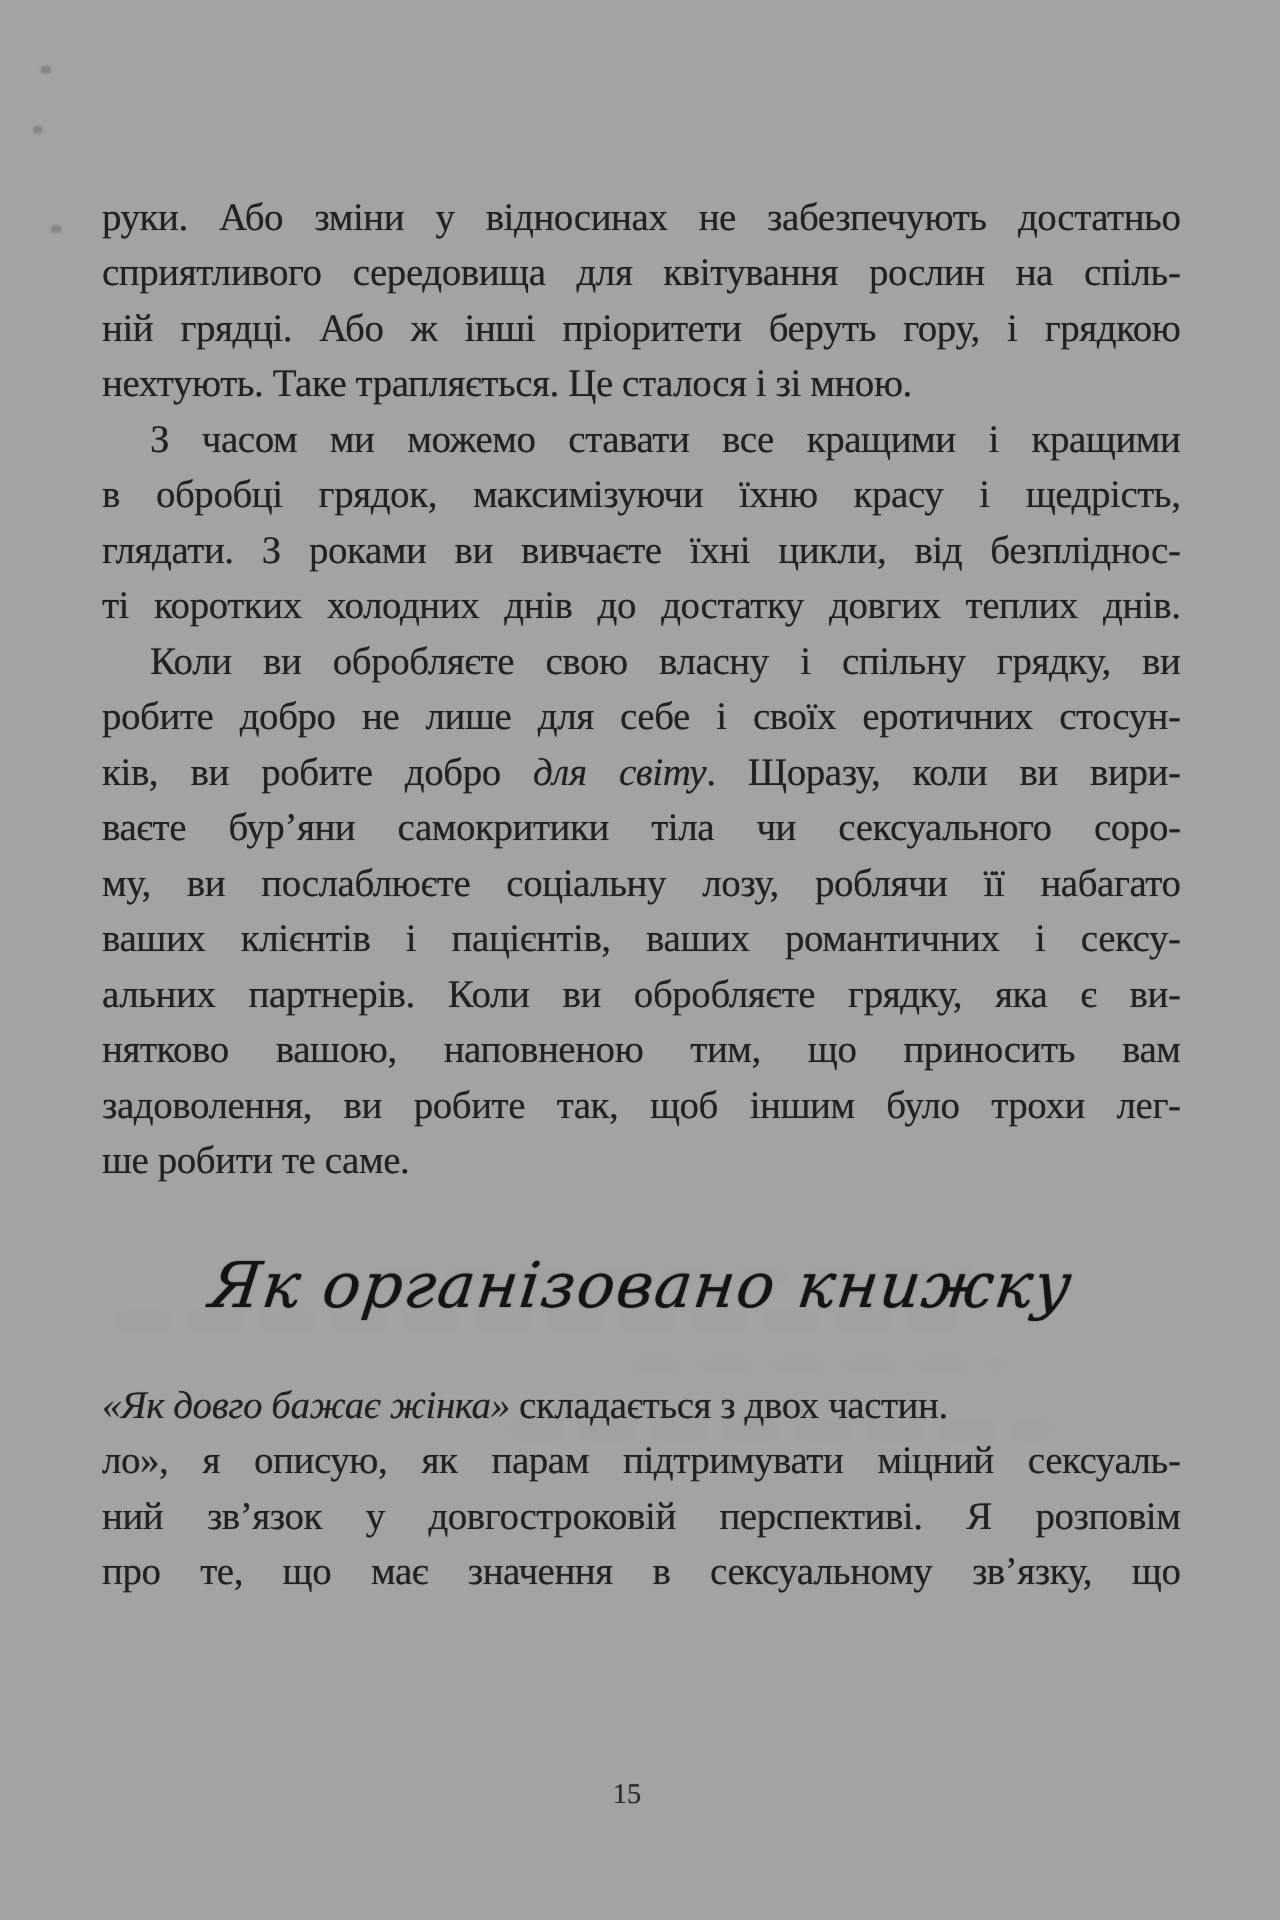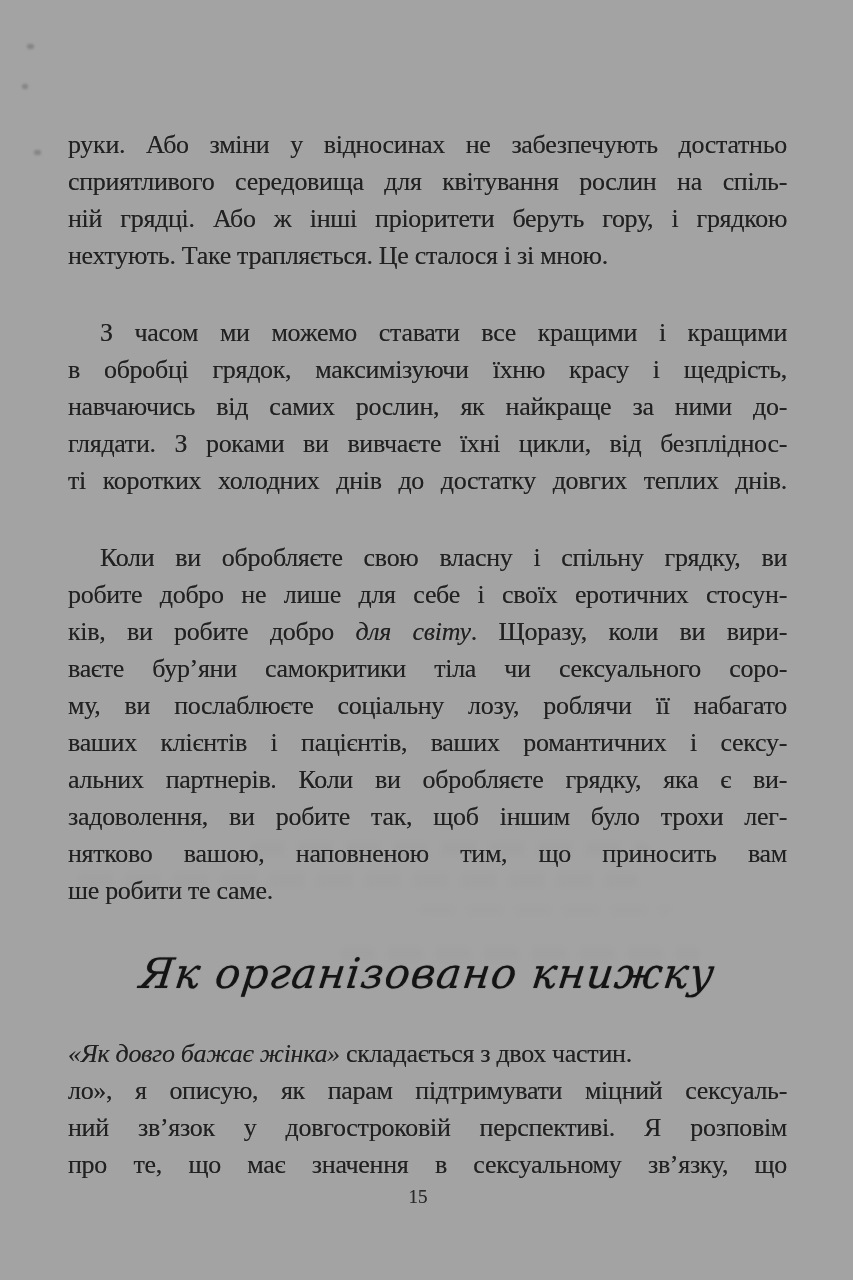--- a/index.html
+++ b/index.html
@@ -34,21 +34,20 @@
     text-shadow: 0 0 0.6px rgba(40,40,40,0.55);
     white-space: normal;
   }
   .line.left {
     text-align: left;
     text-align-last: left;
     white-space: nowrap;
   }
   .line.indent {
     text-indent: 32px;
-    margin-top: 40px;
   }
   .line em {
   }
   .script-heading {
     margin-top: 28px;
     margin-bottom: 24px;
     height: 74px;
     line-height: 74px;
     text-align: center;
     text-align-last: center;
@@ -109,32 +108,31 @@
   <div class="bleed b3"></div>
   <div class="bleed b4"></div>
 
   <div class="text-block" id="text-block">
       <div class="line"><span>руки. Або зміни у відносинах не забезпечують достатньо</span></div>
       <div class="line"><span>сприятливого середовища для квітування рослин на спіль-</span></div>
       <div class="line"><span>ній грядці. Або ж інші пріоритети беруть гору, і грядкою</span></div>
       <div class="line left"><span>нехтують. Таке трапляється. Це сталося і зі мною.</span></div>
       <div class="line indent"><span>З часом ми можемо ставати все кращими і кращими</span></div>
       <div class="line"><span>в обробці грядок, максимізуючи їхню красу і щедрість,</span></div>
-      <div class="line"><span>навчаючись від самих рослин, як найкраще за ними до-</span></div>
       <div class="line"><span>глядати. З роками ви вивчаєте їхні цикли, від безпліднос-</span></div>
       <div class="line"><span>ті коротких холодних днів до достатку довгих теплих днів.</span></div>
       <div class="line indent"><span>Коли ви обробляєте свою власну і спільну грядку, ви</span></div>
       <div class="line"><span>робите добро не лише для себе і своїх еротичних стосун-</span></div>
       <div class="line"><span>ків, ви робите добро </span><em>для світу</em><span>. Щоразу, коли ви вири-</span></div>
       <div class="line"><span>ваєте бур’яни самокритики тіла чи сексуального соро-</span></div>
       <div class="line"><span>му, ви послаблюєте соціальну лозу, роблячи її набагато</span></div>
       <div class="line"><span>ваших клієнтів і пацієнтів, ваших романтичних і сексу-</span></div>
       <div class="line"><span>альних партнерів. Коли ви обробляєте грядку, яка є ви-</span></div>
+      <div class="line"><span>нятково вашою, наповненою тим, що приносить вам</span></div>
       <div class="line"><span>задоволення, ви робите так, щоб іншим було трохи лег-</span></div>
-      <div class="line"><span>нятково вашою, наповненою тим, що приносить вам</span></div>
       <div class="line left"><span>ше робити те саме.</span></div>
       <div class="script-heading">Як організовано книжку</div>
       <div class="line left"><em>«Як довго бажає жінка»</em><span> складається з двох частин.</span></div>
       <div class="line"><span>ло», я описую, як парам підтримувати міцний сексуаль-</span></div>
       <div class="line"><span>ний зв’язок у довгостроковій перспективі. Я розповім</span></div>
       <div class="line"><span>про те, що має значення в сексуальному зв’язку, що</span></div>
     </div>
 
   <div class="page-number">15</div>
 </div>

